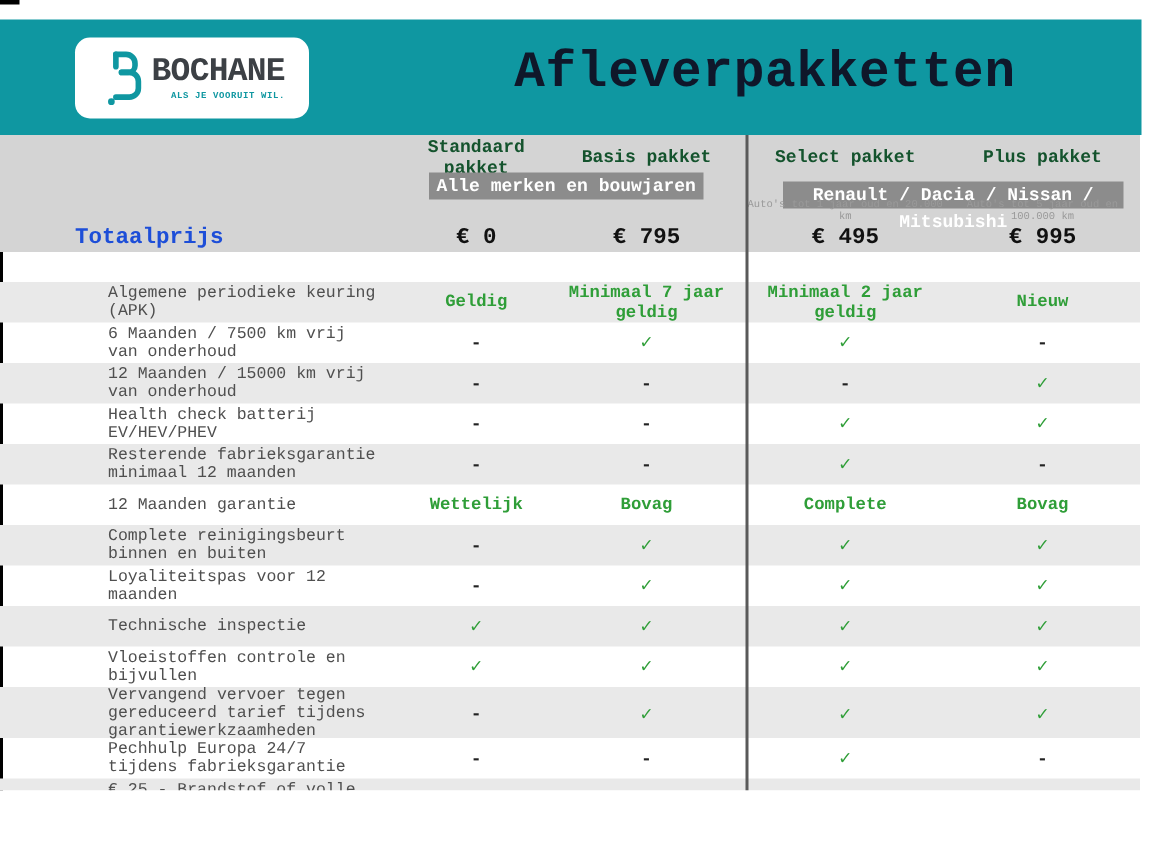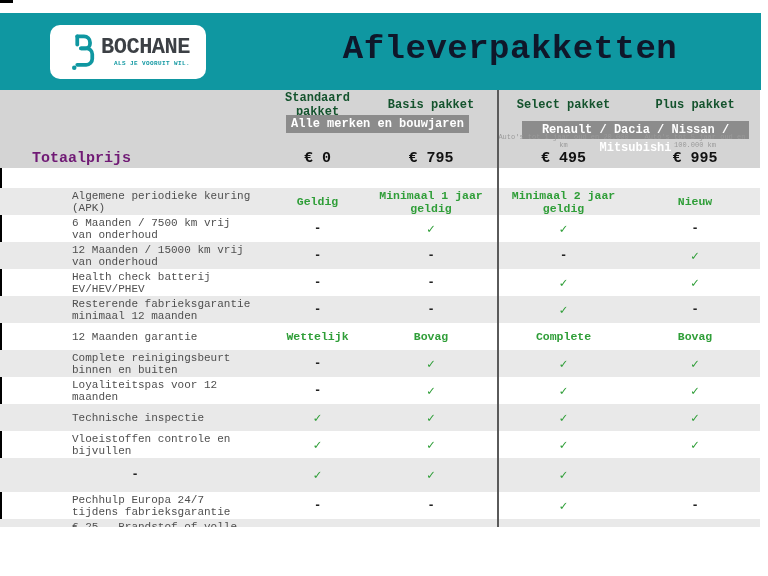--- a/index.html
+++ b/index.html
@@ -30,21 +30,21 @@
   .price-band{position:absolute;top:90px;left:0;width:760px;height:78px;background:#d4d4d4;
               grid-template-rows:24px 20px 14px 20px;}
   .pkg-name{grid-row:1;align-self:center;text-align:center;font-size:12px;font-weight:bold;color:#14532d;padding-top:6px;}
   .pkg-name.c1{grid-column:2;} .pkg-name.c2{grid-column:3;} .pkg-name.c3{grid-column:4;} .pkg-name.c4{grid-column:5;}
   .banner{grid-row:2;align-self:center;background:#8c8c8c;color:#fff;font-size:12px;font-weight:bold;
           text-align:center;height:18px;line-height:18px;}
   .banner.left{grid-column:2/4;margin:0 28px 0 16px;}
   .banner.right{grid-column:4/6;margin:12px 11px 0 25px;}
   .pkg-note{grid-row:3;align-self:center;text-align:center;font-size:7px;color:#9a9a9a;}
   .pkg-note.c3{grid-column:4;} .pkg-note.c4{grid-column:5;}
-  .totaal-label{grid-row:4;grid-column:1;align-self:center;padding-left:32px;font-size:15px;font-weight:bold;color:#701a75;}
+  .totaal-label{grid-row:4;grid-column:1;align-self:center;padding-left:50px;font-size:15px;font-weight:bold;color:#1d4ed8;}
   .price{grid-row:4;align-self:center;text-align:center;font-size:15px;font-weight:bold;color:#111;}
   .price.c1{grid-column:2;} .price.c2{grid-column:3;} .price.c3{grid-column:4;} .price.c4{grid-column:5;}
 
   
   .rows{position:absolute;top:188px;left:0;width:760px;}
   .row{height:27px;align-items:center;}
   .row.gray{background:#e9e9e9;}
   .row.tall{height:34px;}
   .rlabel{padding-left:72px;padding-right:14px;font-size:11px;color:#4f4f4f;line-height:12px;}
   .cell{text-align:center;}
@@ -97,21 +97,21 @@
     <div class="price c1">€ 0</div>
     <div class="price c2">€ 795</div>
     <div class="price c3">€ 495</div>
     <div class="price c4">€ 995</div>
   </div>
 
   <div class="rows">
       <div class="row cols gray">
         <div class="rlabel">Algemene periodieke keuring (APK)</div>
         <div class="cell gtext">Geldig</div>
-        <div class="cell gtext">Minimaal 1 jaar geldig</div>
+        <div class="cell gtext">Minimaal 7 jaar geldig</div>
         <div class="cell gtext">Minimaal 2 jaar geldig</div>
         <div class="cell gtext">Nieuw</div>
       </div>
       <div class="row cols">
         <div class="rlabel">6 Maanden / 7500 km vrij van onderhoud</div>
         <div class="cell dash">-</div>
         <div class="cell check">✓</div>
         <div class="cell check">✓</div>
         <div class="cell dash">-</div>
       </div>
@@ -165,20 +165,21 @@
         <div class="cell check">✓</div>
       </div>
       <div class="row cols">
         <div class="rlabel">Vloeistoffen controle en bijvullen</div>
         <div class="cell check">✓</div>
         <div class="cell check">✓</div>
         <div class="cell check">✓</div>
         <div class="cell check">✓</div>
       </div>
       <div class="row cols gray tall">
+        <div class="rlabel">Vervangend vervoer tegen gereduceerd tarief tijdens garantiewerkzaamheden</div>
         <div class="cell dash">-</div>
         <div class="cell check">✓</div>
         <div class="cell check">✓</div>
         <div class="cell check">✓</div>
       </div>
       <div class="row cols">
         <div class="rlabel">Pechhulp Europa 24/7 tijdens fabrieksgarantie</div>
         <div class="cell dash">-</div>
         <div class="cell dash">-</div>
         <div class="cell check">✓</div>

